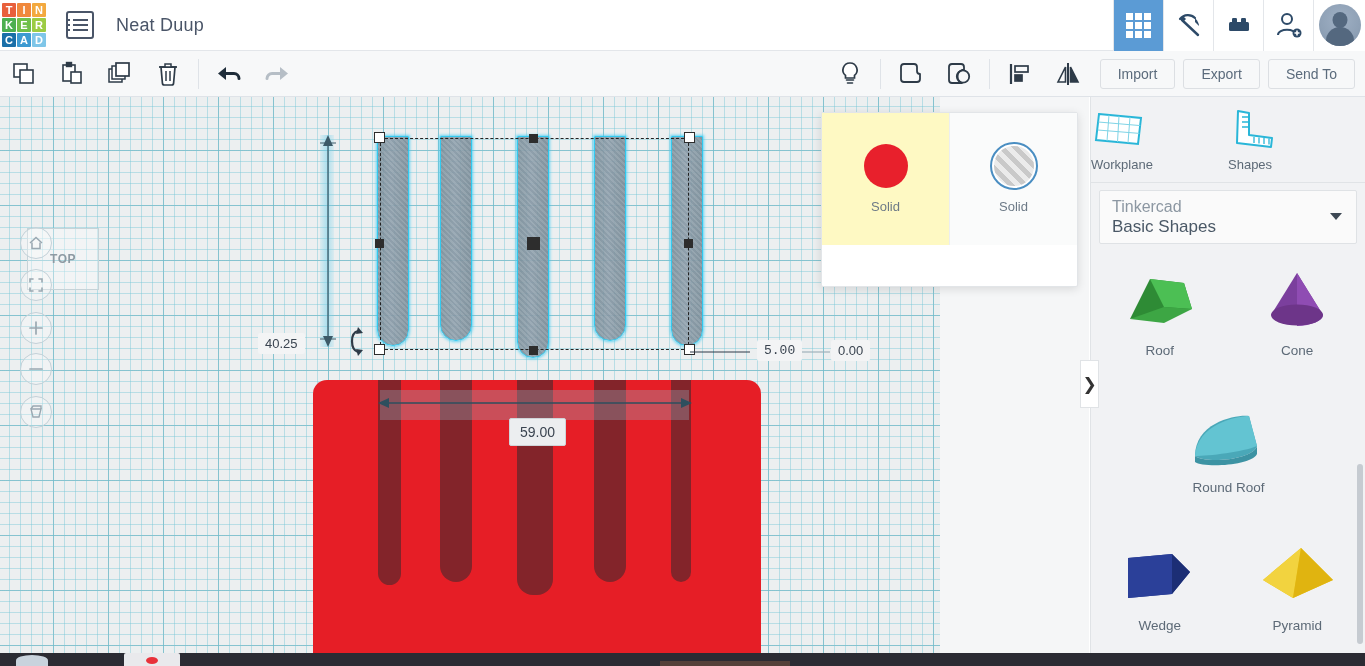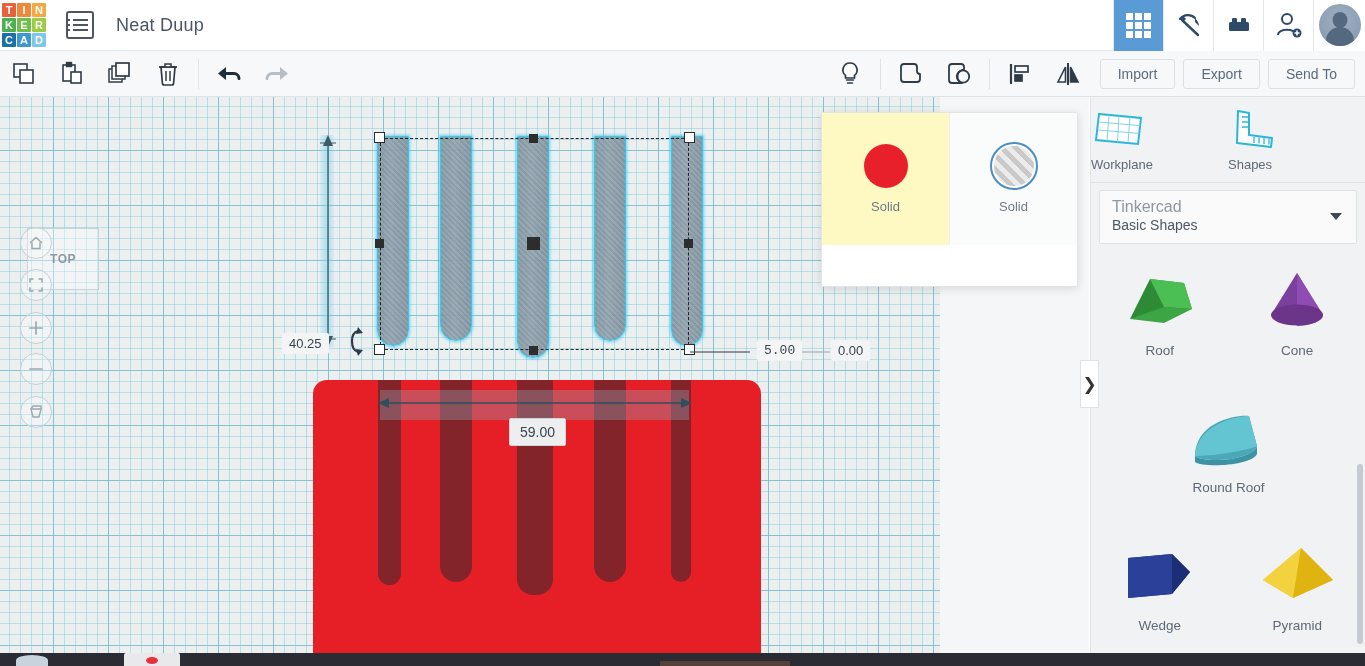--- a/index.html
+++ b/index.html
@@ -215,21 +215,21 @@
     flex: 1; display: flex; flex-direction: column; align-items: flex-start;
     justify-content: center; gap: 7px; cursor: pointer;
   }
   .rp-tool-lbl { font-size: 13px; color: #5d6a77; }
   .rp-select-wrap { padding: 7px 8px 8px 8px; background: #f1f2f4; }
   .rp-select {
     background: #fafafa; border: 1px solid #dfe2e5; border-radius: 2px;
     height: 54px; padding: 7px 12px; position: relative; cursor: pointer;
   }
   .rp-select small { display: block; font-size: 16px; color: #8c97a2; }
-  .rp-select b { display: block; font-size: 14px; color: #4a5866; font-weight: 400; margin-top: 1px; }
+  .rp-select b { display: block; font-size: 17px; color: #4a5866; font-weight: 400; margin-top: 1px; }
   .caret-dn {
     position: absolute; right: 14px; top: 22px;
     width: 0; height: 0; border-left: 6px solid transparent;
     border-right: 6px solid transparent; border-top: 7px solid #3d4854;
   }
   .shape-grid {
     position: absolute; left: 0; top: 167px; width: 275px; height: 402px;
     overflow: hidden; background: #f1f2f4;
   }
   .shape-row { display: flex; height: 140px; }
@@ -462,21 +462,21 @@
       </svg>
     </div>
 
     <div class="vruler" style="left:320px; top:38px; height:212px;"></div>
     <svg style="position:absolute; left:320px; top:36px;" width="16" height="216">
       <path d="M8 10 V206" stroke="#3c5a68" stroke-width="1.3"></path>
       <path d="M8 2 L13 13 L3 13 Z" fill="#3c5a68"></path>
       <path d="M8 214 L13 203 L3 203 Z" fill="#3c5a68"></path>
       <path d="M0 10 H16 M0 206 H16" stroke="#3c5a68" stroke-width="1"></path>
     </svg>
-    <div class="dimlabel" style="left:258px; top:236px;margin-left:24px;">40.25</div>
+    <div class="dimlabel" style="left:258px; top:236px;">40.25</div>
 
     <svg style="position:absolute; left:344px; top:230px;" width="24" height="30">
       <path d="M14 4 C6 6, 6 22, 14 25" stroke="#2e3b48" stroke-width="2.2" fill="none"></path>
       <path d="M14 0 L19 6 L12 7 Z" fill="#2e3b48"></path>
       <path d="M14 29 L19 23 L12 22 Z" fill="#2e3b48"></path>
     </svg>
 
     <div class="slot" style="left:377px; top:39px; height:210px;"></div>
     <div class="slot" style="left:440px; top:39px; height:205px;"></div>
     <div class="slot" style="left:517px; top:39px; height:222px;"></div>

